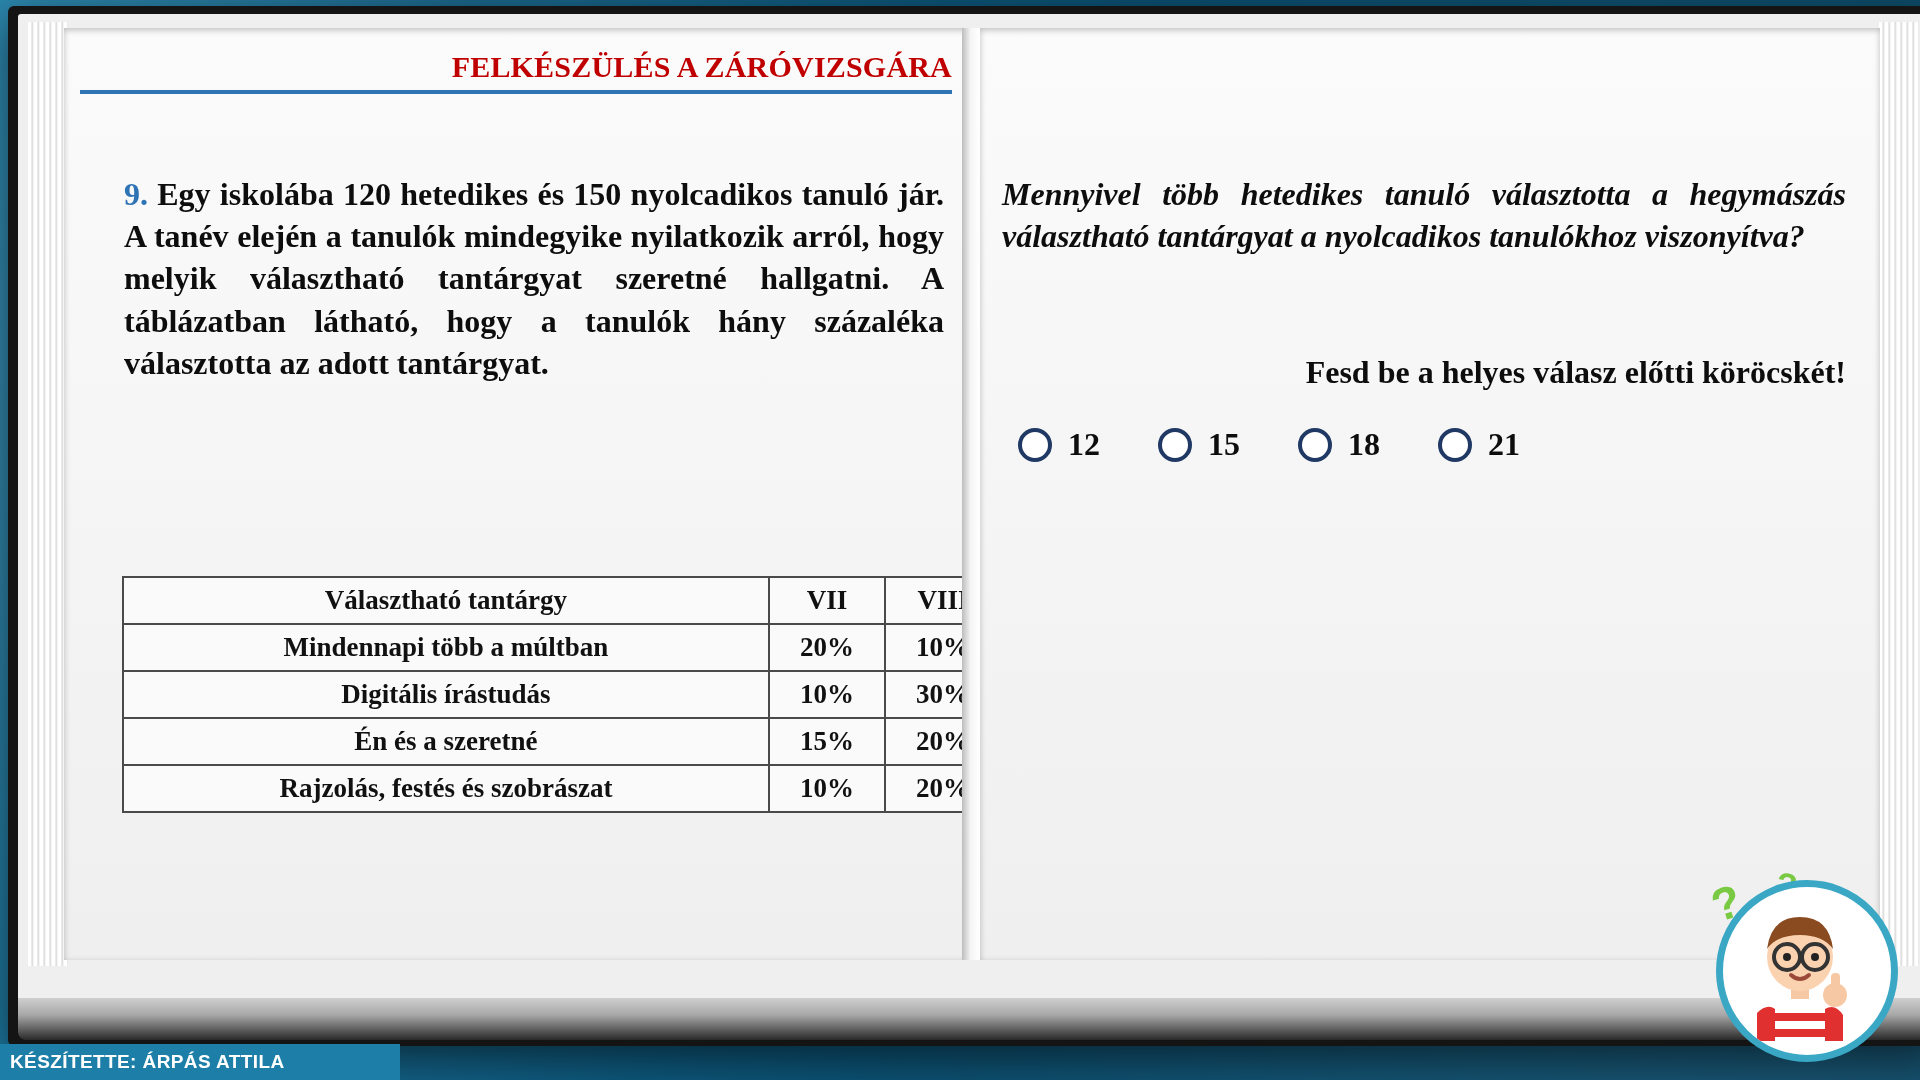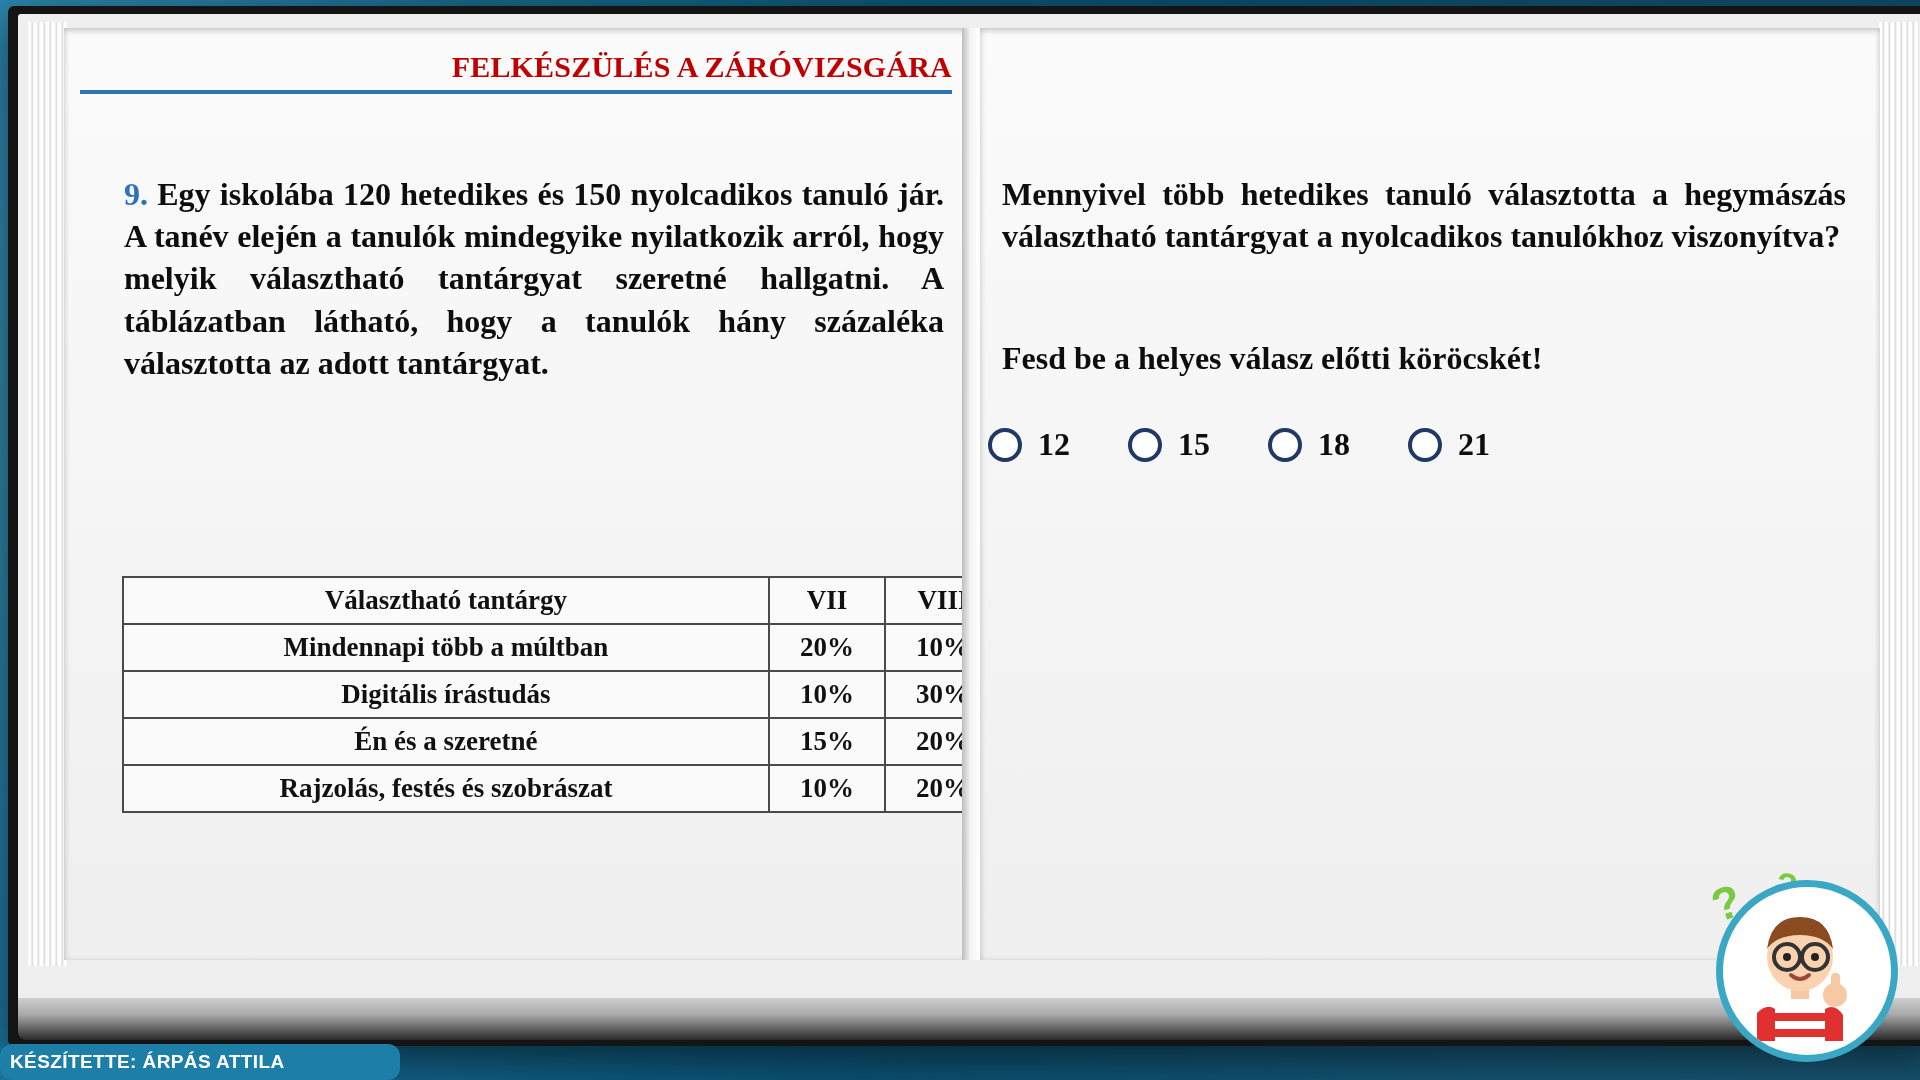--- a/index.html
+++ b/index.html
@@ -132,36 +132,37 @@
     left: 60px;
     right: 26px;
     top: 116px;
   }
   #task-num { color: #2e74b5; }
 
   #question-text {
     left: 22px;
     right: 34px;
     top: 116px;
+    font-style: italic;
   }
   #question-instr {
     position: absolute;
     left: 22px;
     right: 34px;
-    top: 312px;
+    top: 326px;
     font-size: 32px;
     font-weight: bold;
     color: #0d0d0d;
-    text-align: left;
+    text-align: right;
   }
 
   
   #options {
     position: absolute;
-    left: 8px;
+    left: 38px;
     top: 398px;
     display: flex;
     gap: 58px;
     align-items: center;
   }
   .option {
     display: flex;
     align-items: center;
     gap: 16px;
   }
@@ -218,21 +219,20 @@
     background: #1d7fa8;
     color: #ffffff;
     font-size: 19px;
     font-weight: bold;
     letter-spacing: 0.4px;
     display: flex;
     align-items: center;
     padding-left: 10px;
     box-sizing: border-box;
     font-family: "Liberation Sans", sans-serif;
-    border-radius: 12px;
   }
 
   
   #mascot {
     position: absolute;
     right: 26px;
     bottom: 18px;
     width: 190px;
     height: 190px;
   }

